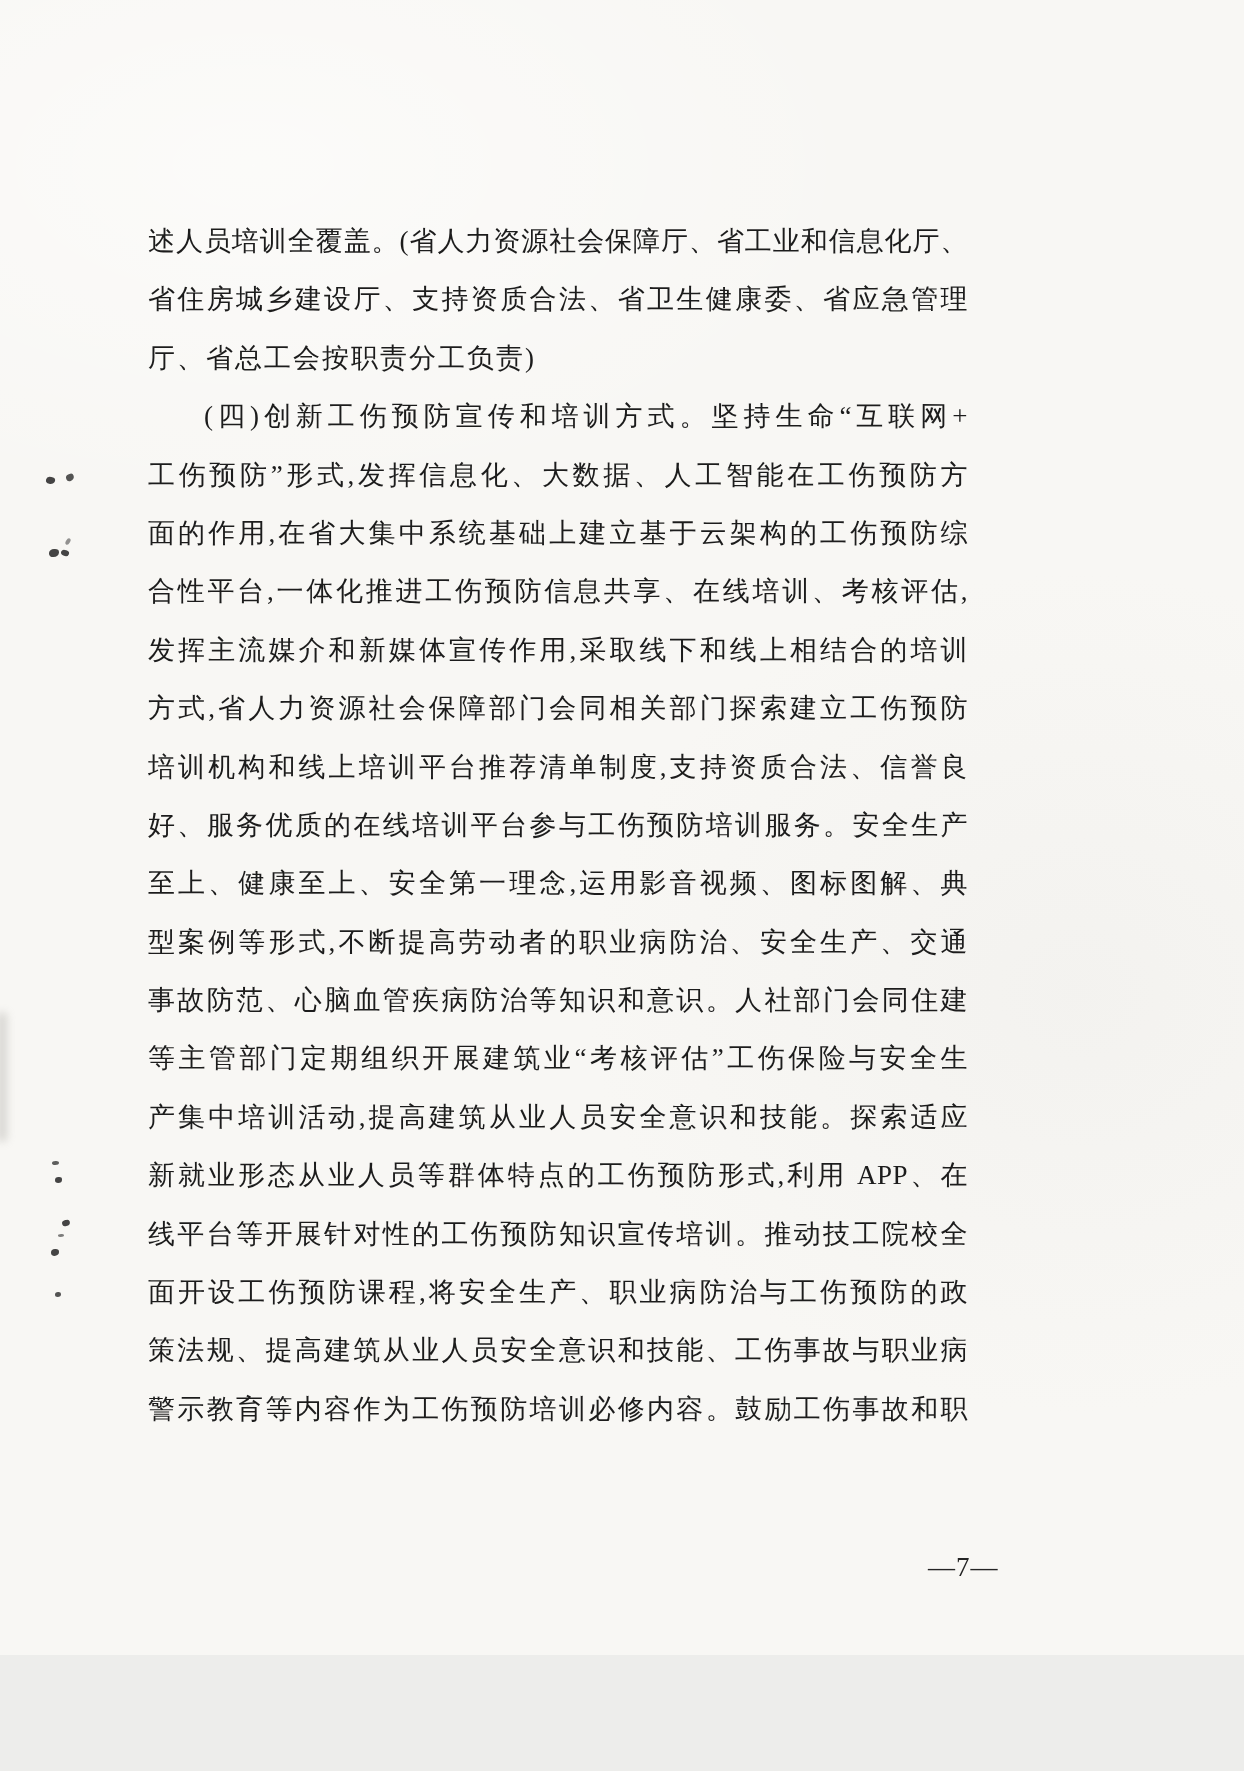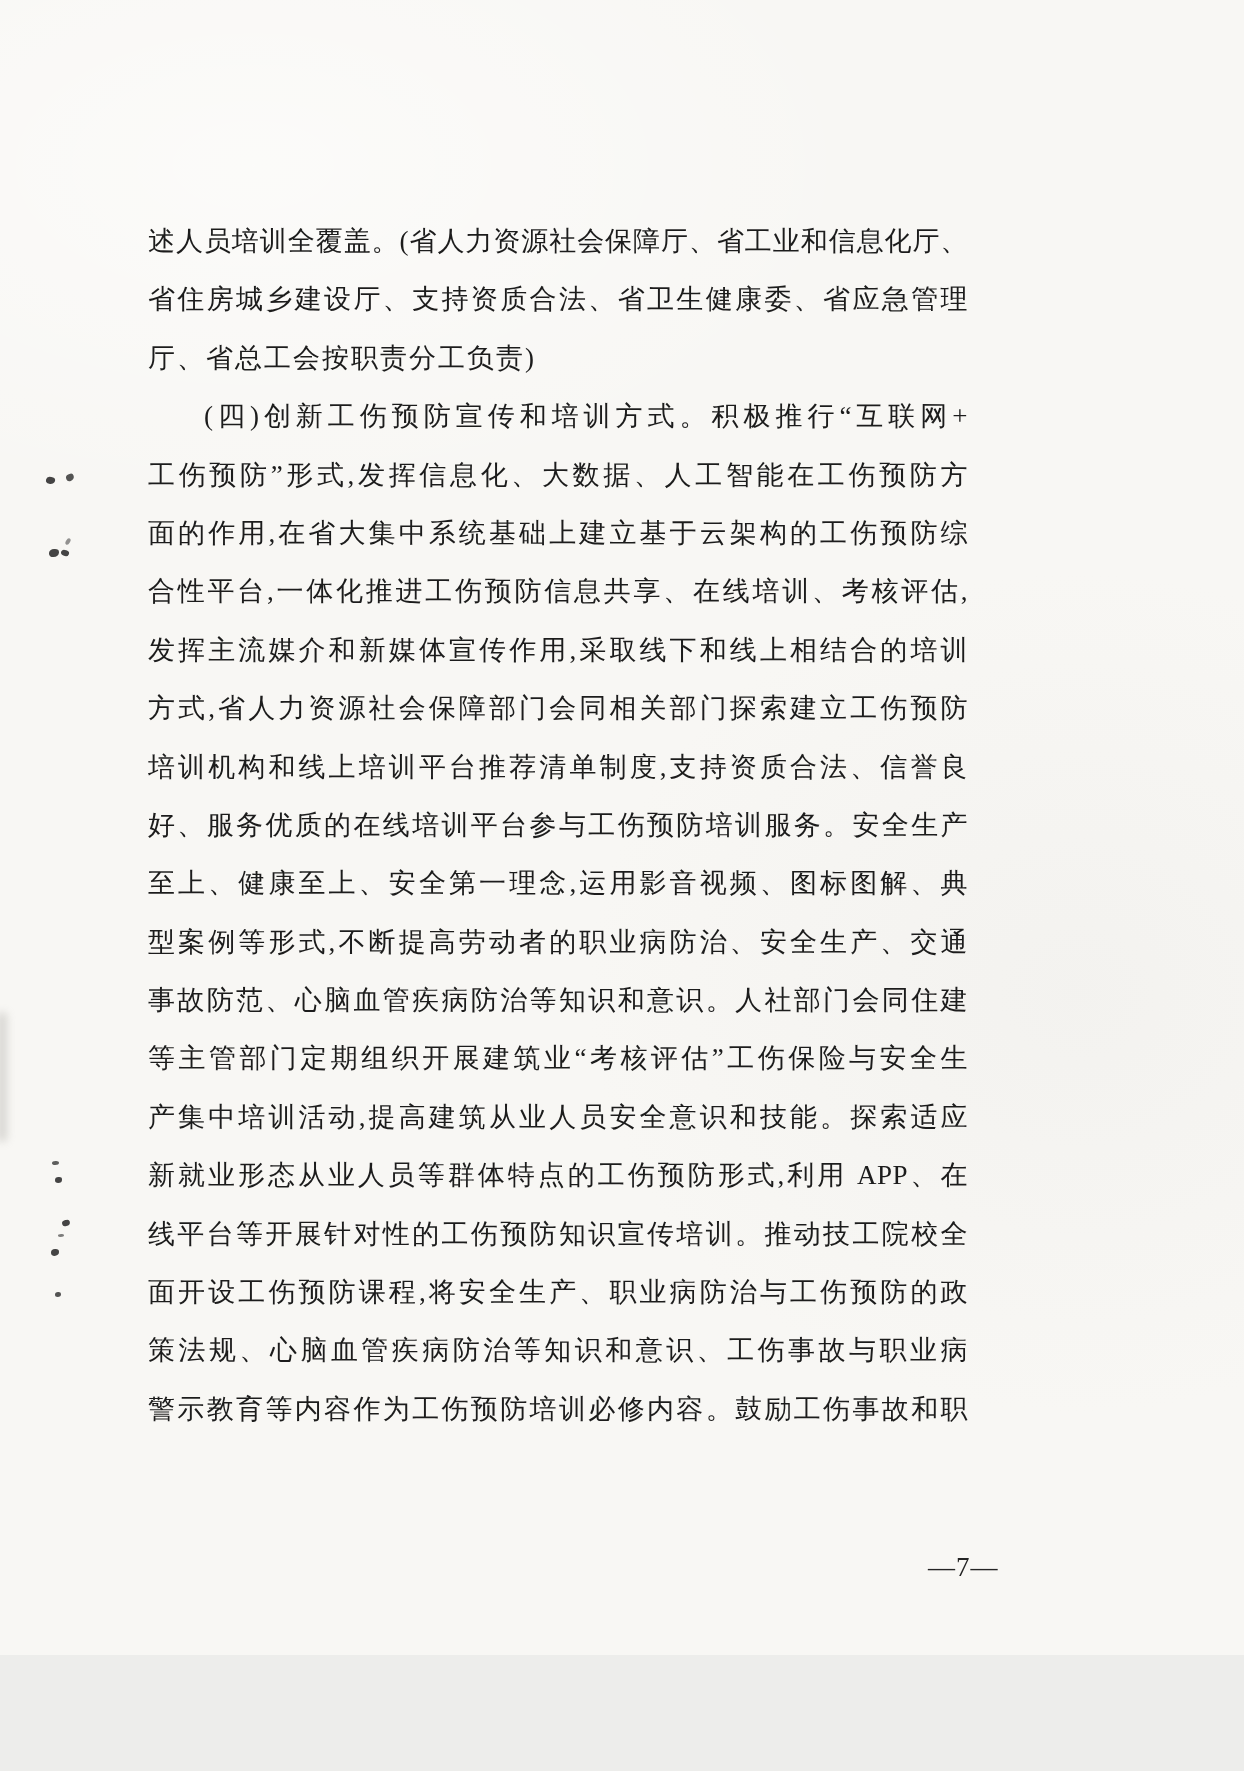--- a/index.html
+++ b/index.html
@@ -105,38 +105,38 @@
   <div class="speck s10"></div>
   <div class="speck s11"></div>
 
   <div class="text-block">
 
     <div class="line">述人员培训全覆盖。(省人力资源社会保障厅、省工业和信息化厅、</div>
     <div class="line">省住房城乡建设厅、支持资质合法、省卫生健康委、省应急管理</div>
     <div class="line short-last">厅、省总工会按职责分工负责)</div>
 
     <div class="line indent">
-      <span class="bold">(四)创新工伤预防宣传和培训方式。</span><span>积极推行“互联网+</span>
+      <span class="bold">(四)创新工伤预防宣传和培训方式。</span><span>坚持生命“互联网+</span>
     </div>
 
     <div class="line">工伤预防”形式,发挥信息化、大数据、人工智能在工伤预防方</div>
     <div class="line">面的作用,在省大集中系统基础上建立基于云架构的工伤预防综</div>
     <div class="line">合性平台,一体化推进工伤预防信息共享、在线培训、考核评估,</div>
     <div class="line">发挥主流媒介和新媒体宣传作用,采取线下和线上相结合的培训</div>
     <div class="line">方式,省人力资源社会保障部门会同相关部门探索建立工伤预防</div>
     <div class="line">培训机构和线上培训平台推荐清单制度,支持资质合法、信誉良</div>
     <div class="line">好、服务优质的在线培训平台参与工伤预防培训服务。安全生产</div>
     <div class="line">至上、健康至上、安全第一理念,运用影音视频、图标图解、典</div>
     <div class="line">型案例等形式,不断提高劳动者的职业病防治、安全生产、交通</div>
     <div class="line">事故防范、心脑血管疾病防治等知识和意识。人社部门会同住建</div>
     <div class="line">等主管部门定期组织开展建筑业“考核评估”工伤保险与安全生</div>
     <div class="line">产集中培训活动,提高建筑从业人员安全意识和技能。探索适应</div>
     <div class="line">新就业形态从业人员等群体特点的工伤预防形式,利用 APP、在</div>
     <div class="line">线平台等开展针对性的工伤预防知识宣传培训。推动技工院校全</div>
     <div class="line">面开设工伤预防课程,将安全生产、职业病防治与工伤预防的政</div>
-    <div class="line">策法规、心脑血管疾病防治等知识和意识、工伤事故与职业病</div>
+    <div class="line">策法规、提高建筑从业人员安全意识和技能、工伤事故与职业病</div>
     <div class="line">警示教育等内容作为工伤预防培训必修内容。鼓励工伤事故和职</div>
 
   </div>
 
   <div class="page-number">—7—</div>
 
 </div>
 
 </body></html>

